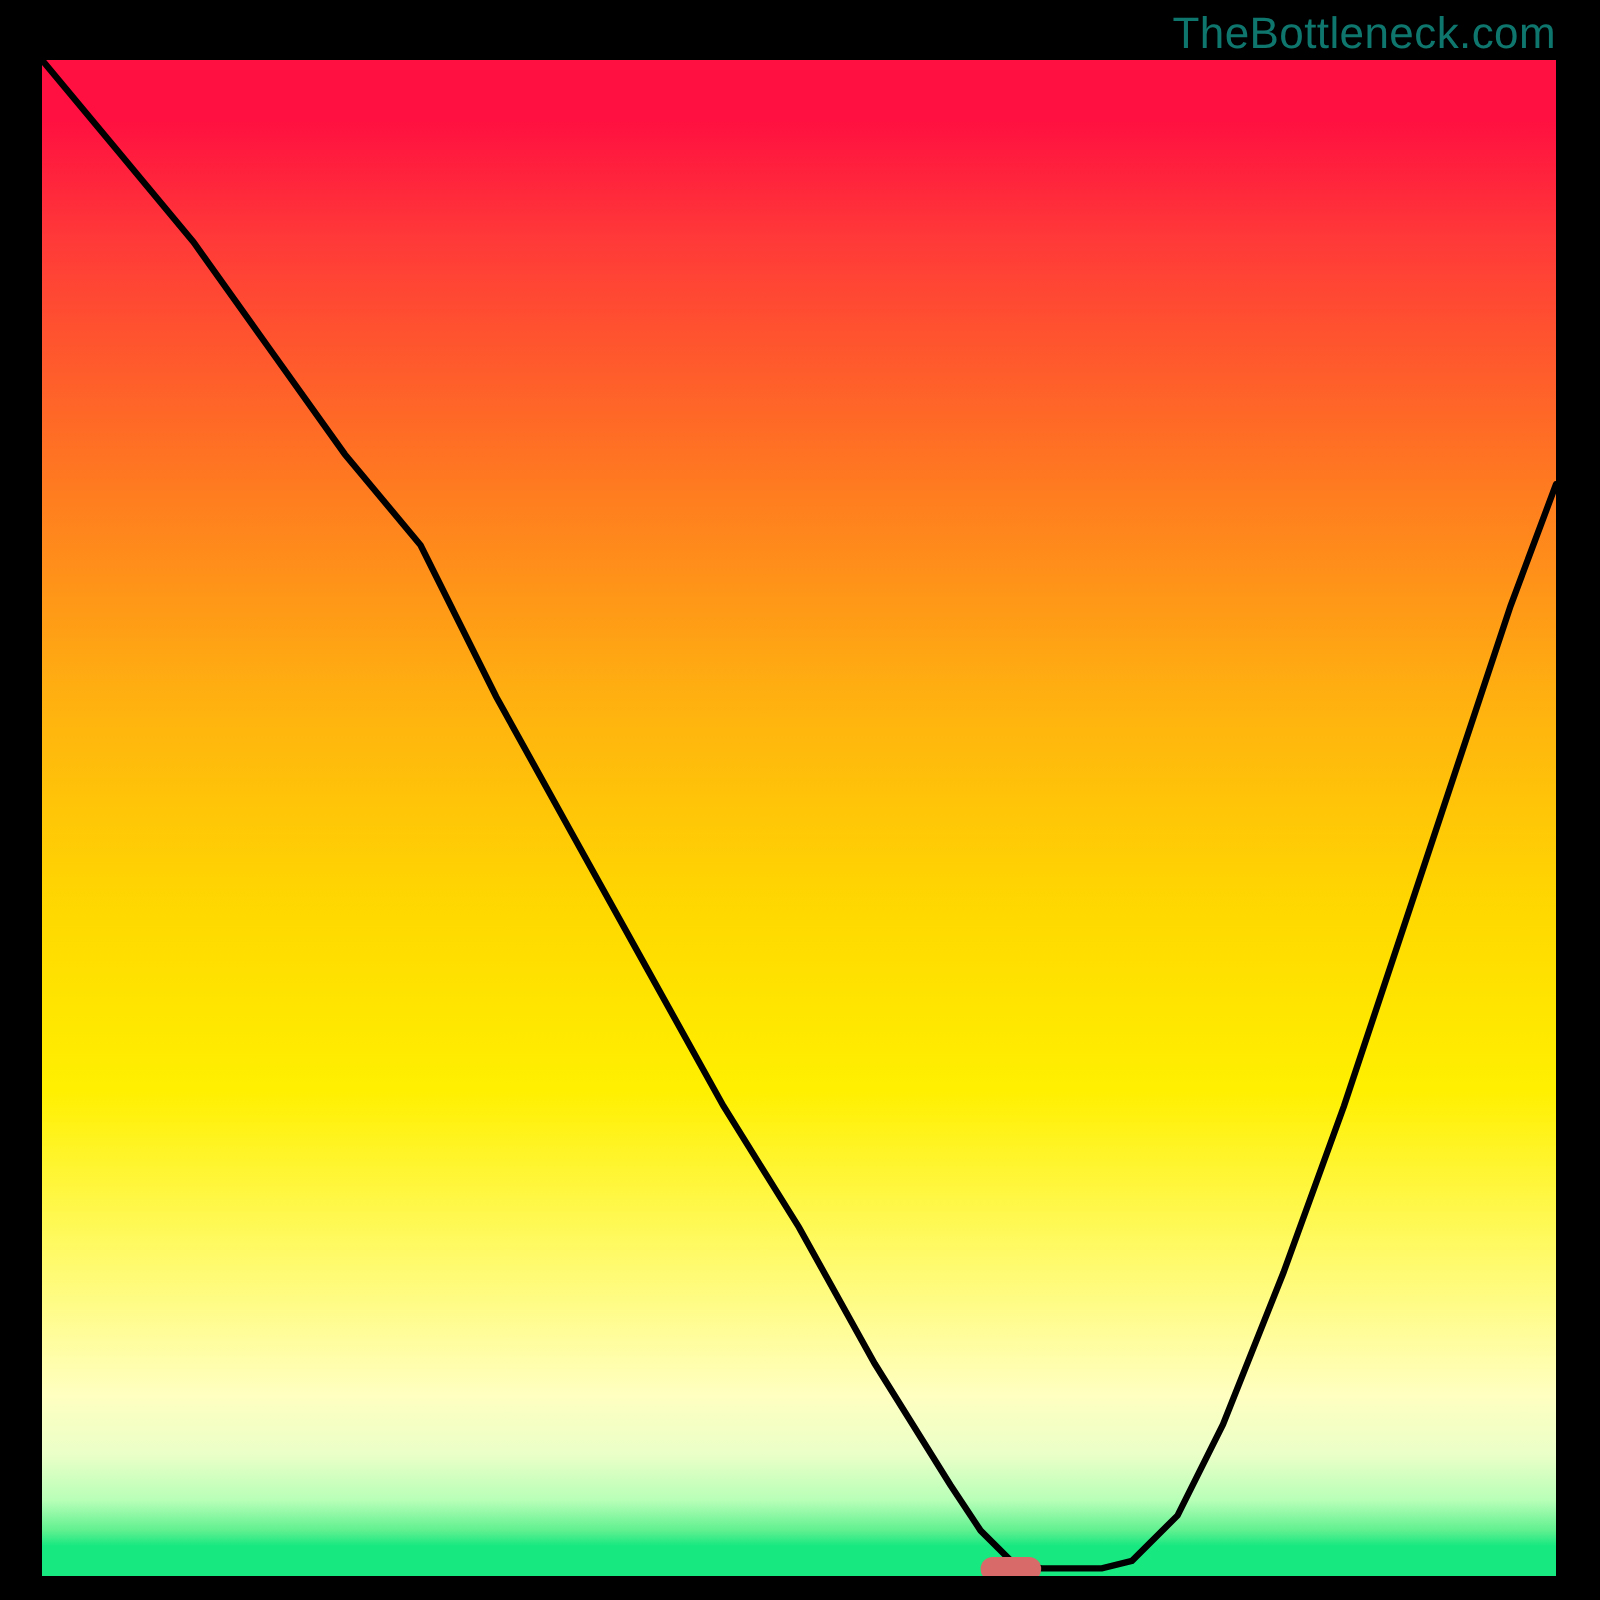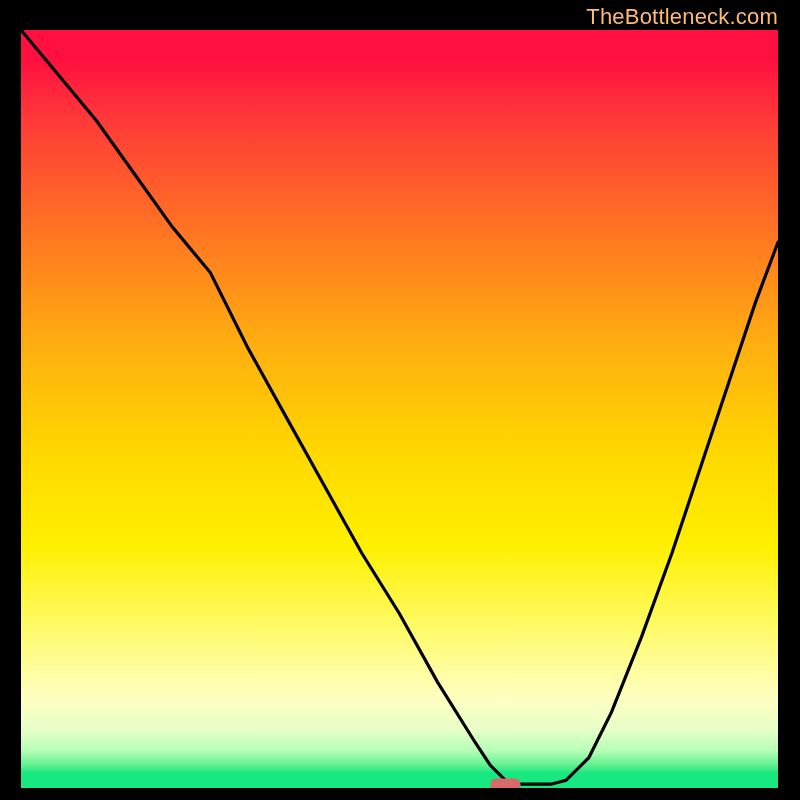--- a/index.html
+++ b/index.html
@@ -48,21 +48,21 @@
     pointer-events: none;
   }
   .marker {
     fill: #d86a6a;
     stroke: none;
   }
   .watermark {
     position: absolute;
     top: 4px;
     right: 22px;
-    color: #fdba74;
+    color: #0f766e;
     font-family: Arial, Helvetica, sans-serif;
     font-size: 22px;
     font-weight: 400;
     letter-spacing: 0.2px;
     user-select: none;
   }
 </style>
 </head>
 <body>
 

